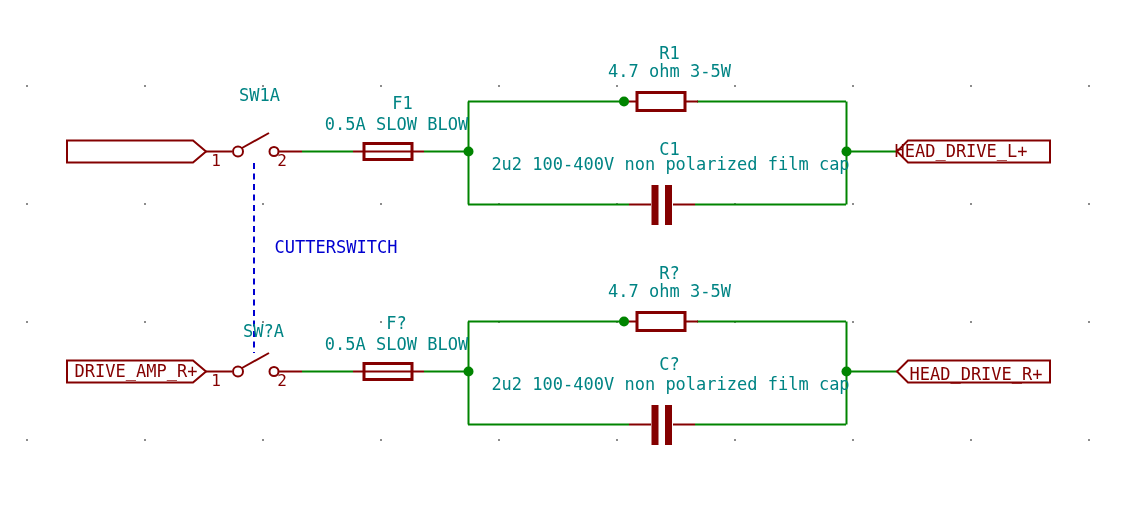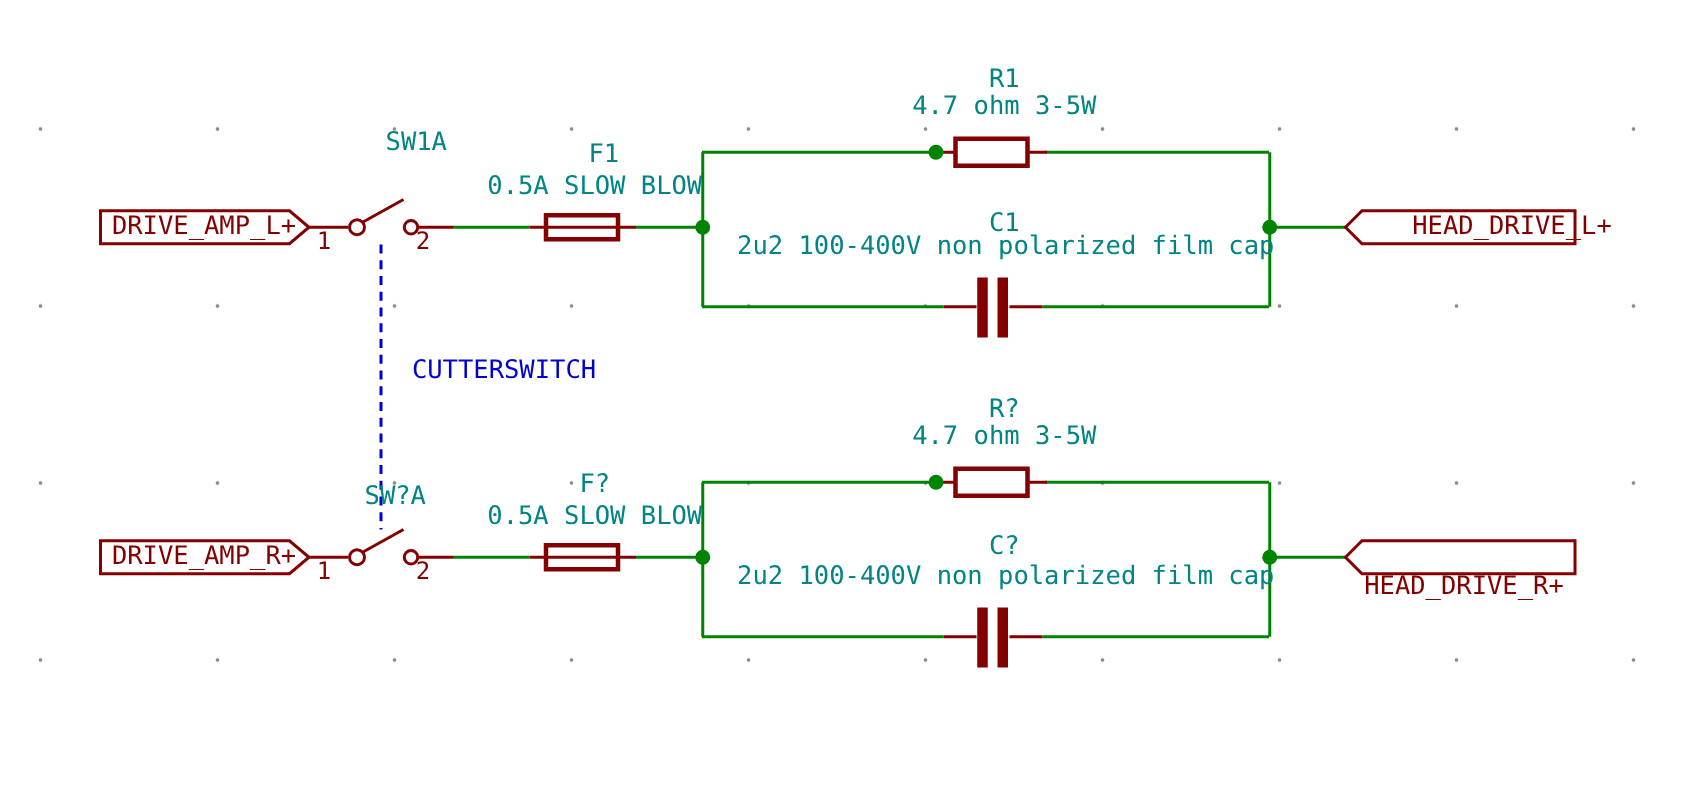--- a/index.html
+++ b/index.html
@@ -133,39 +133,38 @@
       <circle class="junc" cx="468.5" cy="151.5" r="5"></circle>
       <circle class="junc" cx="846.5" cy="151.5" r="5"></circle>
       <circle class="junc" cx="624" cy="101.5" r="5"></circle>
       <line class="wire" x1="846" y1="151.5" x2="897" y2="151.5"></line>
       <g>
         <polygon class="sym" points="1050,140.5 908,140.5 897,151.5 908,162.5 1050,162.5"></polygon>
       </g>
     </g>
   </svg>
 
-  <span class="t maroon" style="left:136px;top:141px">DRIVE_AMP_L+</span>
-  <span class="t teal" style="left:268px;top:85px">SW1A</span>
+  <span class="t teal" style="left:250px;top:85px">SW1A</span>
   <span class="t maroon pinnum" style="left:216px;top:152px">1</span>
   <span class="t maroon pinnum" style="left:282px;top:152px">2</span>
   <span class="t teal" style="left:393px;top:93px">F1</span>
   <span class="t teal" style="left:387px;top:114px">0.5A SLOW BLOW</span>
   <span class="t teal" style="left:660px;top:43px">R1</span>
   <span class="t teal" style="left:660px;top:61px">4.7 ohm 3-5W</span>
   <span class="t teal" style="left:660px;top:139px">C1</span>
   <span class="t teal" style="left:661px;top:154px">2u2 100-400V non polarized film cap</span>
-  <span class="t maroon" style="left:1008px;top:141px">HEAD_DRIVE_L+</span>
+  <span class="t maroon" style="left:961px;top:141px">HEAD_DRIVE_L+</span>
 
   <span class="t maroon" style="left:136px;top:361px">DRIVE_AMP_R+</span>
 
   <span class="t blue" style="left:336px;top:237px">CUTTERSWITCH</span>
   <span class="t teal" style="left:254px;top:321px">SW?A</span>
   <span class="t maroon pinnum" style="left:216px;top:372px">1</span>
   <span class="t maroon pinnum" style="left:282px;top:372px">2</span>
   <span class="t teal" style="left:387px;top:313px">F?</span>
   <span class="t teal" style="left:387px;top:334px">0.5A SLOW BLOW</span>
   <span class="t teal" style="left:660px;top:263px">R?</span>
   <span class="t teal" style="left:660px;top:281px">4.7 ohm 3-5W</span>
   <span class="t teal" style="left:660px;top:354px">C?</span>
   <span class="t teal" style="left:661px;top:374px">2u2 100-400V non polarized film cap</span>
-  <span class="t maroon" style="left:976px;top:381px">HEAD_DRIVE_R+</span>
+  <span class="t maroon" style="left:976px;top:364px">HEAD_DRIVE_R+</span>
 
 </div>
 
 </body></html>

